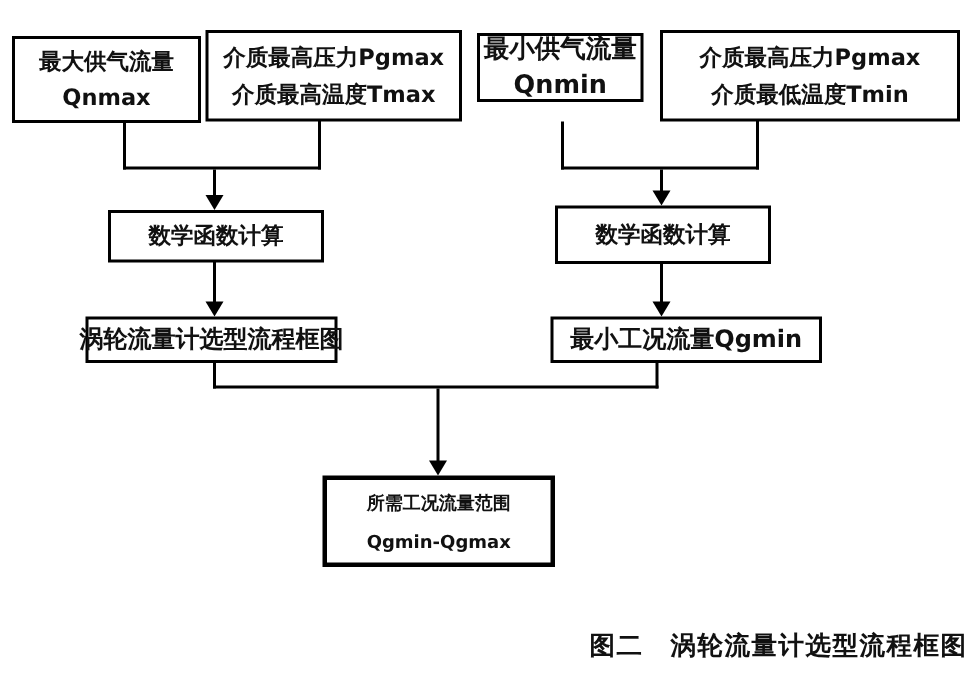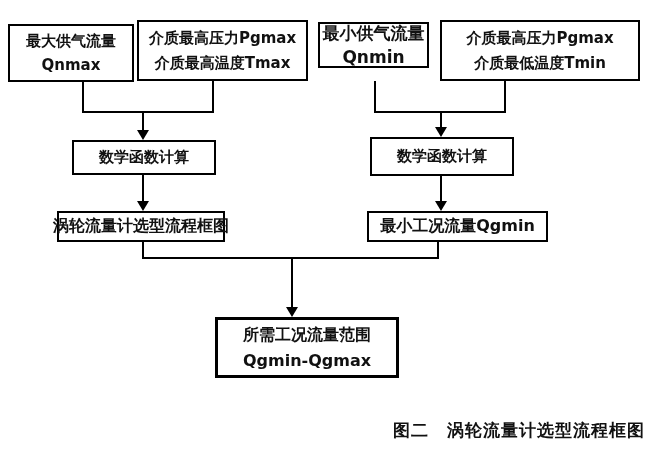--- a/index.html
+++ b/index.html
@@ -33,21 +33,21 @@
   }
   
   #n-qnmax  { left:8px;   top:24px;  width:126px; height:58px; font-size:15px; line-height:24px; }
   #n-pgmin  { left:137px; top:20px;  width:171px; height:61px; font-size:15px; line-height:25px; }
   #n-qnmin  { left:318px; top:22px;  width:111px; height:46px; font-size:17px; line-height:24px; }
   #n-pgmax  { left:440px; top:20px;  width:200px; height:61px; font-size:15px; line-height:25px; }
   #n-mathl  { left:72px;  top:140px; width:144px; height:35px; font-size:15px; }
   #n-mathr  { left:370px; top:137px; width:144px; height:39px; font-size:15px; }
   #n-qgmax  { left:57px;  top:211px; width:168px; height:31px; font-size:16px; }
   #n-qgmin  { left:367px; top:211px; width:181px; height:31px; font-size:16px; }
-  #n-result { left:215px; top:317px; width:184px; height:61px; border-width:3px; font-size:16px; line-height:26px; }
+  #n-result { left:215px; top:317px; width:155px; height:61px; border-width:3px; font-size:12px; line-height:26px; }
   
   #c1  { left:82px;  top:81px;  height:32px; }
   #c2  { left:212px; top:80px;  height:33px; }
   #c3  { left:82px;  top:111px; width:132px; }
   #c4a { left:142px; top:113px; height:18px; }
   #c4b { left:137px; top:130px; }
   #c5a { left:142px; top:174px; height:28px; }
   #c5b { left:137px; top:201px; }
   #c6  { left:374px; top:81px;  height:32px; }
   #c7  { left:504px; top:80px;  height:33px; }

